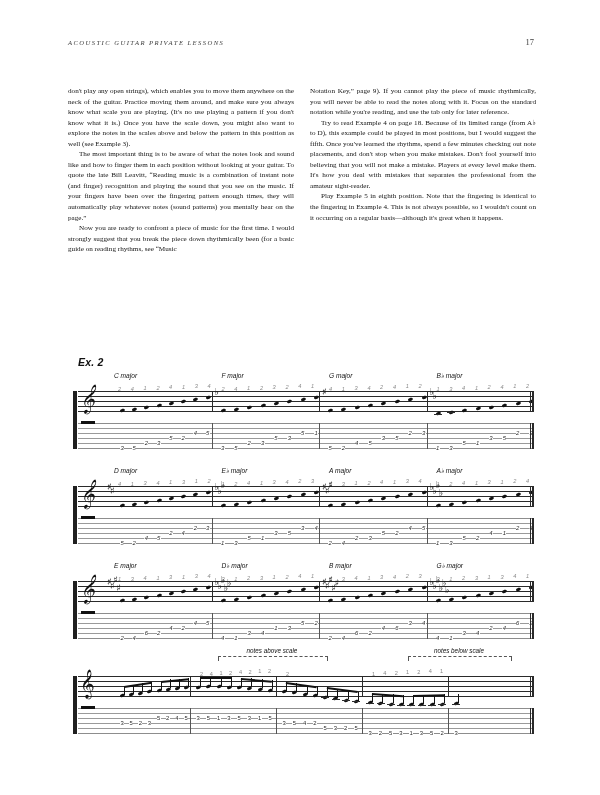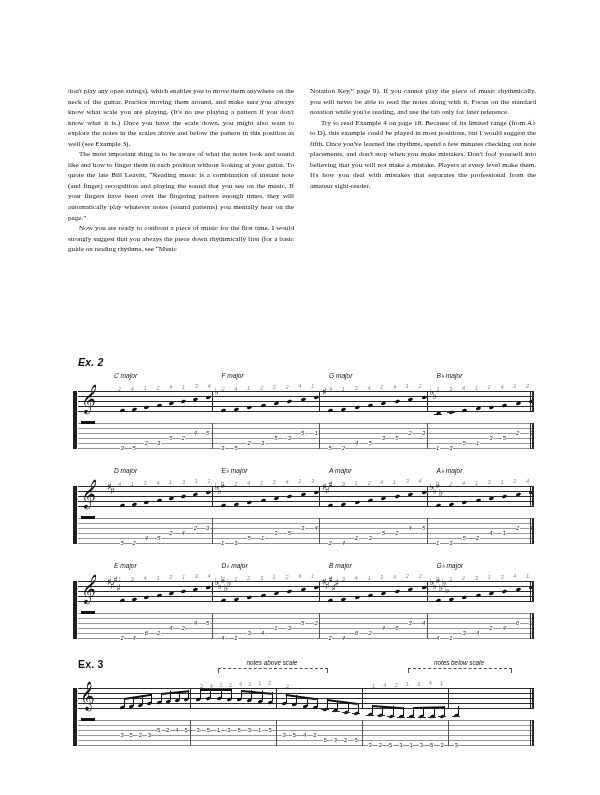--- a/index.html
+++ b/index.html
@@ -163,30 +163,35 @@
   .annot .abr{
     position:absolute;left:0;top:0;height:4px;width:100%;
     border:1px dashed #555;border-bottom:none;
   }
 </style>
 </head>
 <body>
 
 <div class="page">
 
+  <div class="runhead">
+    <span class="runhead-title">Acoustic Guitar Private Lessons</span>
+    <span class="runhead-page">17</span>
+  </div>
 
   <div class="columns">
     <div class="col">
       <p>don't play any open strings), which enables you to move them anywhere on the neck of the guitar. Practice moving them around, and make sure you always know what scale you are playing. (It's no use playing a pattern if you don't know what it is.) Once you have the scale down, you might also want to explore the notes in the scales above and below the pattern in this position as well (see Example 3).</p>
       <p>The most important thing is to be aware of what the notes look and sound like and how to finger them in each position without looking at your guitar. To quote the late Bill Leavitt, “Reading music is a combination of instant note (and finger) recognition and playing the sound that you see on the music. If your fingers have been over the fingering pattern enough times, they will automatically play whatever notes (sound patterns) you mentally hear on the page.”</p>
-      <p>Now you are ready to confront a piece of music for the first time. I would strongly suggest that you always the piece down rhythmically first (for a basic guide on reading rhythms, see “Music</p>
+      <p>Now you are ready to confront a piece of music for the first time. I would strongly suggest that you break the piece down rhythmically been (for a basic guide on reading rhythms, see “Music</p>
     </div>
     <div class="col">
       <p>Notation Key,” page 9). If you cannot play the piece of music rhythmically, you will never be able to read the notes along with it. Focus on the standard notation while you're reading, and use the tab only for later reference.</p>
       <p>Try to read Example 4 on page 18. Because of its limited range (from A♭ to D), this example could be played in most positions, but I would suggest the fifth. Once you've learned the rhythms, spend a few minutes checking out note placements, and don't stop when you make mistakes. Don't fool yourself into believing that you will not make a mistake. Players at every level make them. It's how you deal with mistakes that separates the professional from the amateur sight-reader.</p>
+      <p>Play Example 5 in eighth position. Note that the fingering is identical to the fingering in Example 4. This is not always possible, so I wouldn't count on it occurring on a regular basis—although it's great when it happens.</p>
     </div>
   </div>
 
   <div class="ex2">
     <div class="exlabel">Ex. 2</div>
     <div id="ex2-systems">
         <div class="system" style="margin-top: 4px;">
           <div class="labelrow">
             <div class="scalelabel" style="left:36px;">C major</div>
             <div class="scalelabel" style="left:143.5px;">F major</div>
@@ -626,21 +631,20 @@
             <div class="fret" style="left:437.6px;top:7.0px;">6</div>
             <div class="fret" style="left:451.0px;top:7.0px;">2</div>
             <div class="endbar" style="left:452px;"></div>
             <div class="endbar thick" style="left:453.6px;"></div>
           </div>
         </div>
       </div>
   </div>
 
   <div class="ex3">
-    <div class="exlabel">Ex. 3</div>
     <div id="ex3-systems">
         <div class="system" style="margin-top: 10px; position: relative;">
           <div class="fingerrow">
             <div class="fing" style="left:122.0px;top:3px;">2</div>
             <div class="fing" style="left:131.7px;top:3px;">4</div>
             <div class="fing" style="left:141.4px;top:2px;">1</div>
             <div class="fing" style="left:151.1px;top:2px;">2</div>
             <div class="fing" style="left:160.9px;top:1px;">4</div>
             <div class="fing" style="left:170.6px;top:1px;">2</div>
             <div class="fing" style="left:180.3px;top:0px;">1</div>

